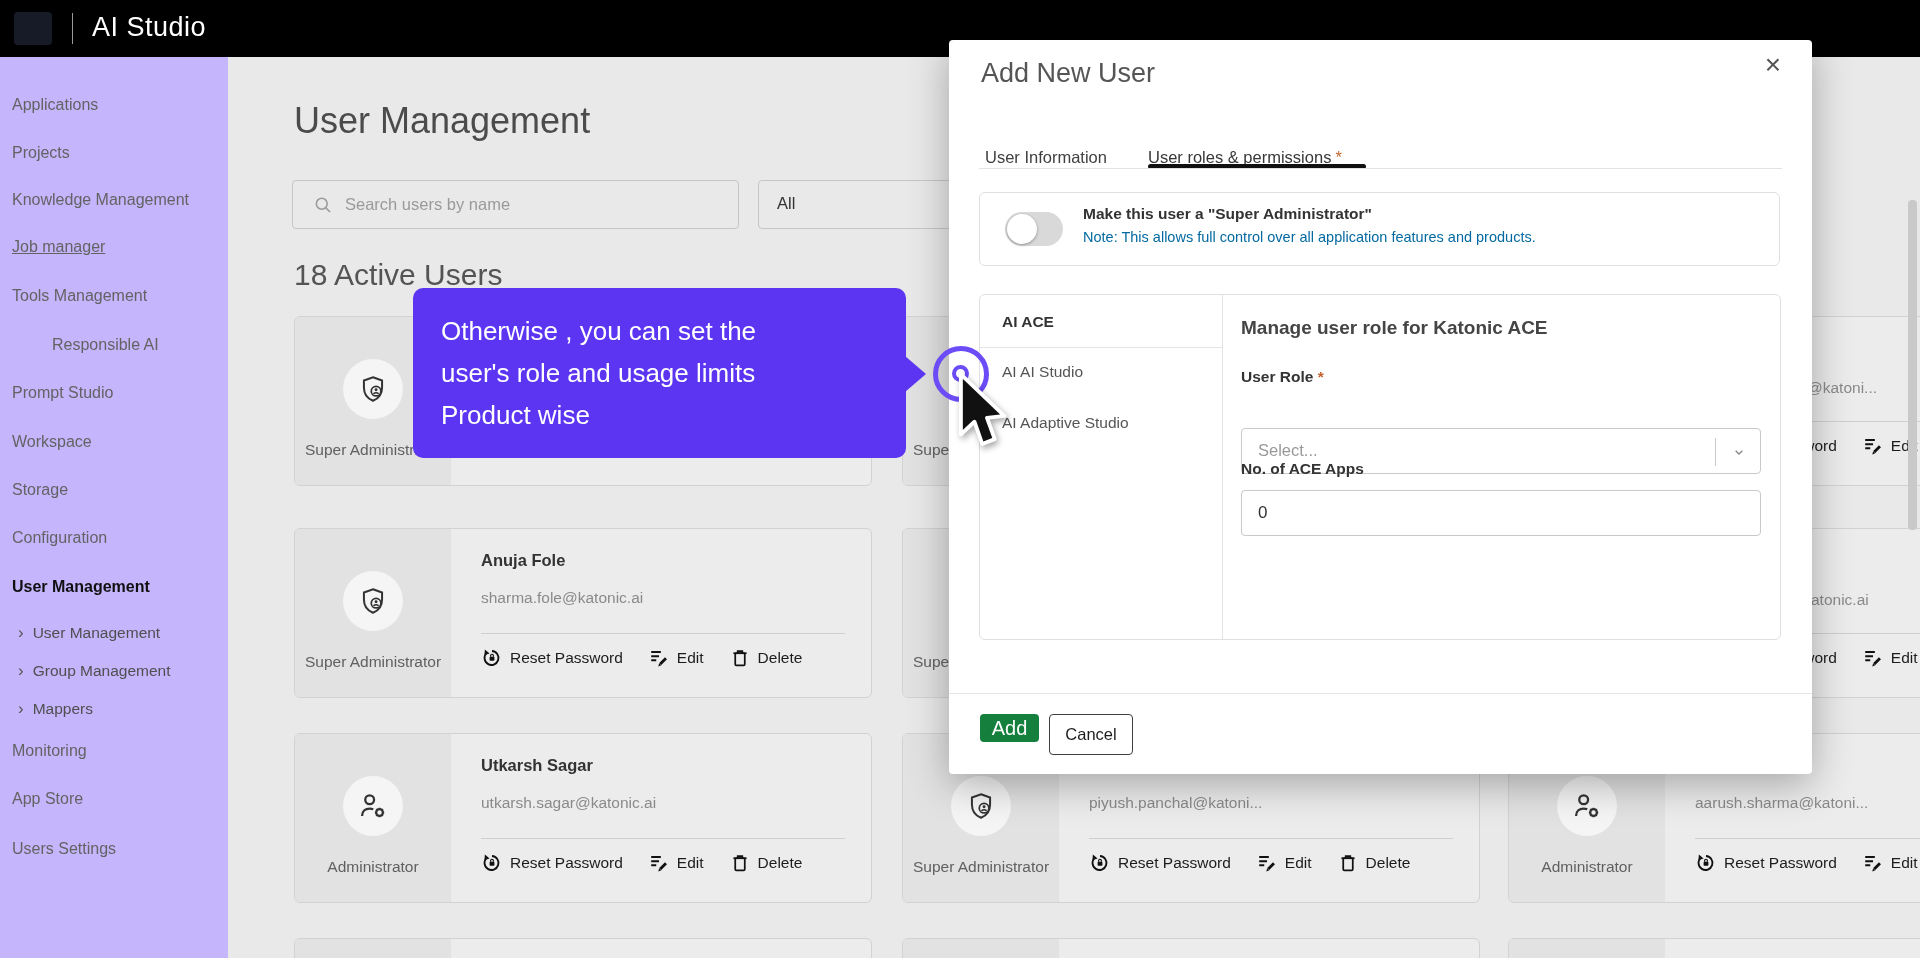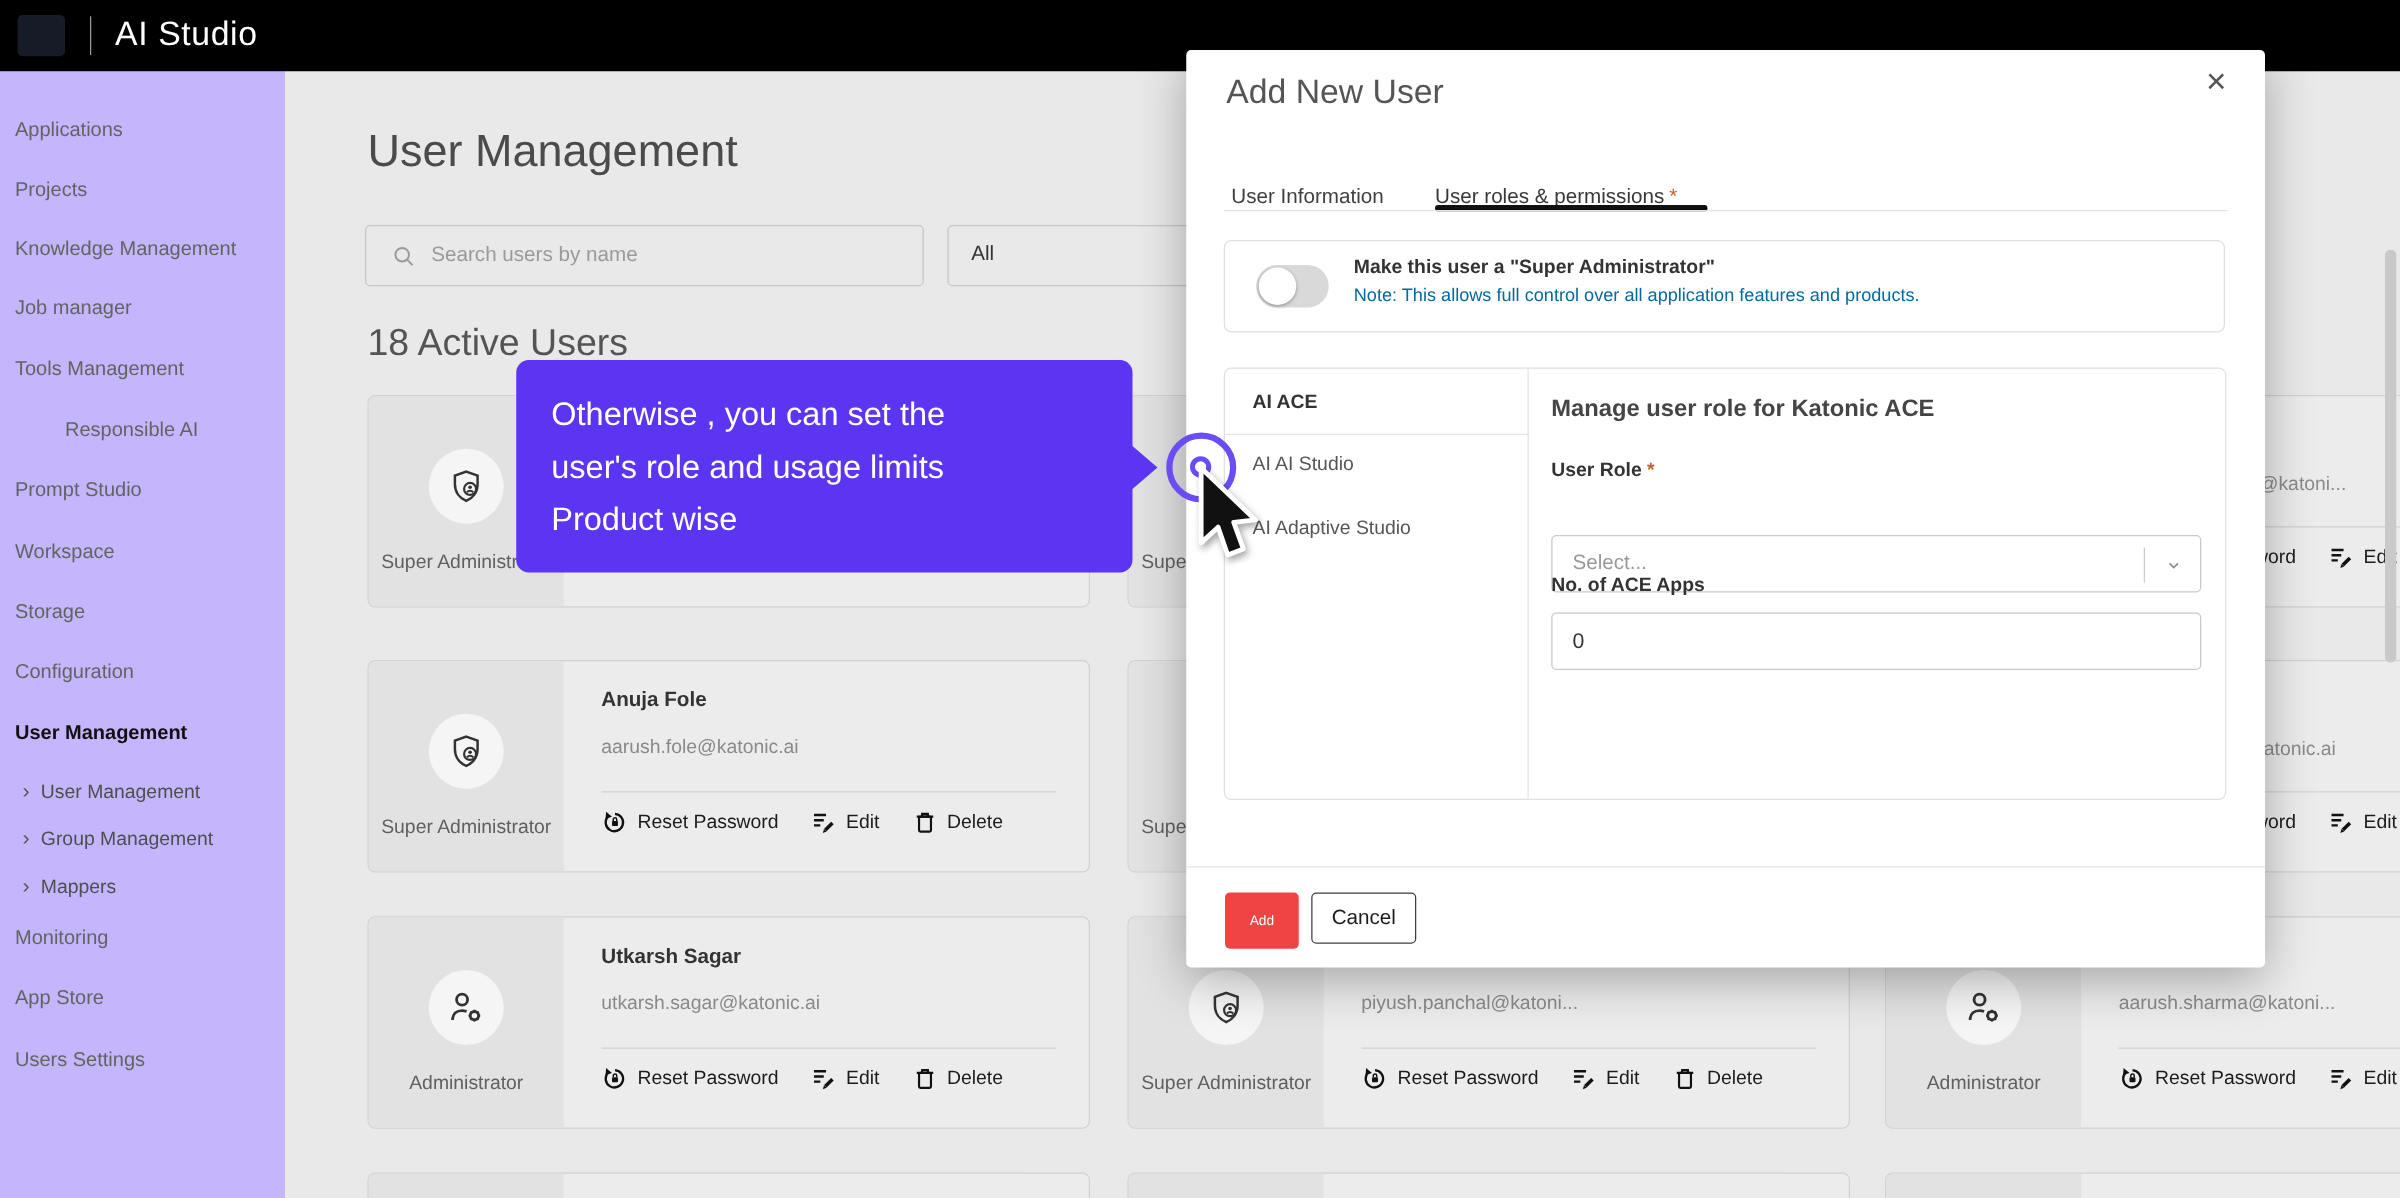--- a/index.html
+++ b/index.html
@@ -68,21 +68,21 @@
   #role-label { position:absolute; left:261px; top:73px; font-size:15.5px; font-weight:700; color:#333; }
   #role-label .req, #apps-label .req { color:#c4622d; }
   #role-select { position:absolute; left:261px; top:98px; width:520px; height:46px; border:1px solid #c9c9c9; border-radius:4px; cursor:pointer;margin-top:35px; }
   #select-placeholder { position:absolute; left:16px; top:12px; font-size:16.5px; color:#999; }
   #select-divider { position:absolute; right:44px; top:9px; width:1px; height:28px; background:#ccc; }
   #select-chevron { position:absolute; right:12px; top:15px; }
   #apps-label { position:absolute; left:261px; top:165px; font-size:15.5px; font-weight:700; color:#333; }
   #apps-input { position:absolute; left:261px; top:195px; width:520px; height:46px; border:1px solid #c9c9c9; border-radius:4px; padding-left:16px; font-size:17px; color:#333; background:#fff; outline:none; font-family:"Liberation Sans",sans-serif; }
 
   #footer-divider { position:absolute; left:0; top:653px; width:863px; height:1px; background:#e5e5e5; }
-  #add-btn { position:absolute; left:31px; top:674px; width:59px; height:45px; background:#ef4444; color:#fff; border:none; border-radius:4px; font-size:11px; cursor:pointer; font-family:"Liberation Sans",sans-serif; }
+  #add-btn { position:absolute; left:31px; top:674px; width:59px; height:28px; background:#15803d; color:#fff; border:none; border-radius:4px; font-size:20px; cursor:pointer; font-family:"Liberation Sans",sans-serif; }
   #cancel-btn { position:absolute; left:100px; top:674px; width:84px; height:41px; background:#fff; color:#1d1d1d; border:1px solid #3f3f3f; border-radius:4px; font-size:16.5px; cursor:pointer; font-family:"Liberation Sans",sans-serif; }
 
   
   #tooltip { position:absolute; left:413px; top:288px; width:493px; height:170px; border-radius:10px; z-index:30; padding:22px 0 0 28px; }
   .tip-line { color:#fff; font-size:26px; line-height:42px; }
   #tooltip-arrow { position:absolute; left:905px; top:356px; width:0; height:0; border-top:18px solid transparent; border-bottom:18px solid transparent; border-left:21px solid #5b35f2; z-index:30; }
   #click-ring { position:absolute; left:933px; top:346px; width:56px; height:56px; border:5px solid #6c4cf6; border-radius:50%; z-index:40; }
   #click-dot { position:absolute; left:952px; top:365px; width:17px; height:17px; border:4px solid #6c4cf6; border-radius:50%; z-index:40; }
   #cursor { position:absolute; left:958px; top:372px; z-index:60; filter:drop-shadow(2px 3px 3px rgba(0,0,0,.35)); }
 
@@ -94,21 +94,21 @@
 <div id="topbar">
   <div id="logo"></div>
   <div id="logo-divider"></div>
   <div id="topbar-title">AI Studio</div>
 </div>
 
 <div id="sidebar">
     <div class="side-item" style="top: 37px;"><span>Applications</span></div>
     <div class="side-item" style="top: 85px;"><span>Projects</span></div>
     <div class="side-item" style="top: 132px;"><span>Knowledge Management</span></div>
-    <div class="side-item" style="top: 179px;"><span>Job manager</span></div>
+    <div class="side-item" style="top: 179px; text-decoration: underline;"><span>Job manager</span></div>
     <div class="side-item" style="top: 228px;"><span>Tools Management</span></div>
     <div class="side-item" style="top: 277px; margin-left: 40px;"><span>Responsible AI</span></div>
     <div class="side-item" style="top: 325px;"><span>Prompt Studio</span></div>
     <div class="side-item" style="top: 374px;"><span>Workspace</span></div>
     <div class="side-item" style="top: 422px;"><span>Storage</span></div>
     <div class="side-item" style="top: 470px;"><span>Configuration</span></div>
     <div class="side-item active" style="top: 519px;"><span>User Management</span></div>
     <div class="side-item sub" style="top: 565px;"><span class="chev">›</span><span>User Management</span></div>
     <div class="side-item sub" style="top: 603px;"><span class="chev">›</span><span>Group Management</span></div>
     <div class="side-item sub" style="top: 641px;"><span class="chev">›</span><span>Mappers</span></div>
@@ -224,21 +224,21 @@
           <svg width="32" height="32" viewBox="0 0 24 24" fill="none" stroke="#333" stroke-width="1.5">
             <path d="M12 3.2 L18.8 5.6 V10.8 C18.8 15.6 15.9 19.2 12 20.8 C8.1 19.2 5.2 15.6 5.2 10.8 V5.6 Z"></path>
             <circle cx="14.3" cy="13.6" r="3.6" fill="#f5f5f5" stroke-width="1.3"></circle>
             <circle cx="14.3" cy="12.6" r="1.1" fill="#333" stroke="none"></circle>
             <path d="M12.4 15.6 a2.7 2.7 0 0 1 3.8 0" stroke-width="1.3"></path>
           </svg>
         </div>
         <div class="role-label">Super Administrator</div>
       </div>
       <div class="u-name">Anuja Fole</div>
-      <div class="u-email">aarush.fole@katonic.ai</div>
+      <div class="u-email">sharma.fole@katonic.ai</div>
       <div class="c-divider"></div>
       <div class="actions">
         <span class="act">
           <span style="display: flex;">
             <svg width="22" height="22" viewBox="0 0 24 24" fill="none" stroke="#111" stroke-width="2">
               <path d="M6.2 6.5 A7.6 7.6 0 1 0 12 4.4"></path>
               <polygon points="4.2,2.6 3.8,8.8 9.4,7.0" fill="#111" stroke="none"></polygon>
               <rect x="9.4" y="10.6" width="5.2" height="4.4" rx="0.8" fill="#111" stroke="none"></rect>
               <path d="M10.5 10.6 V9.4 a1.5 1.5 0 0 1 3 0 V10.6" stroke-width="1.3"></path>
             </svg>

